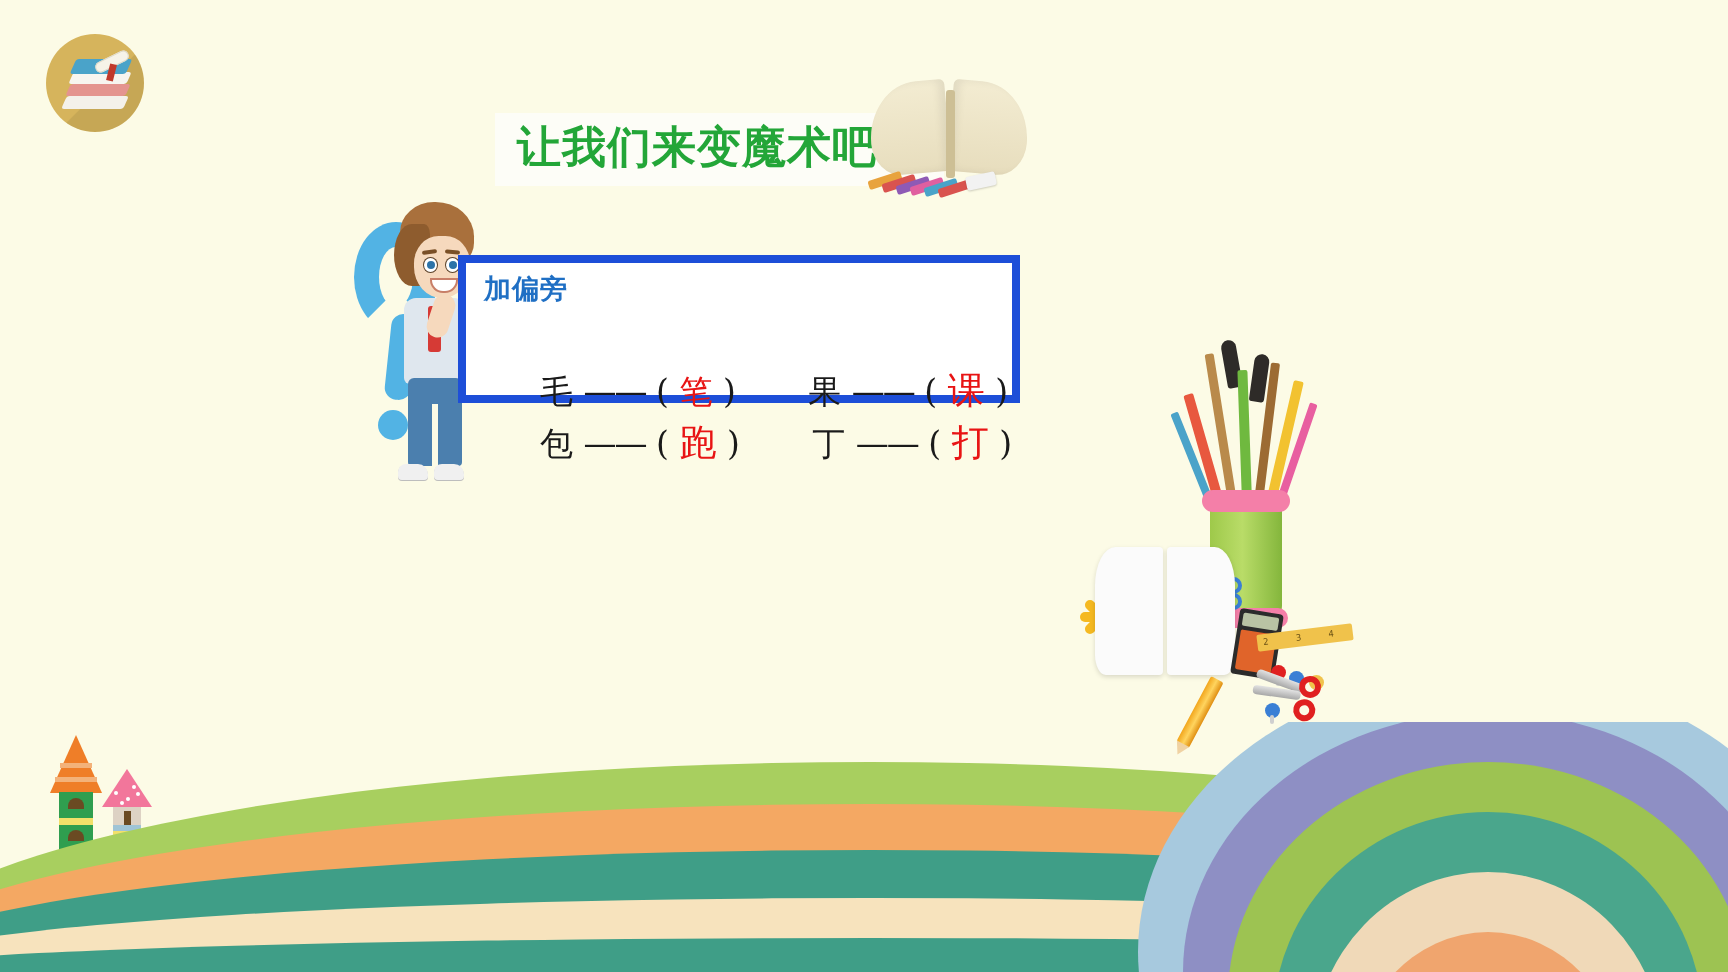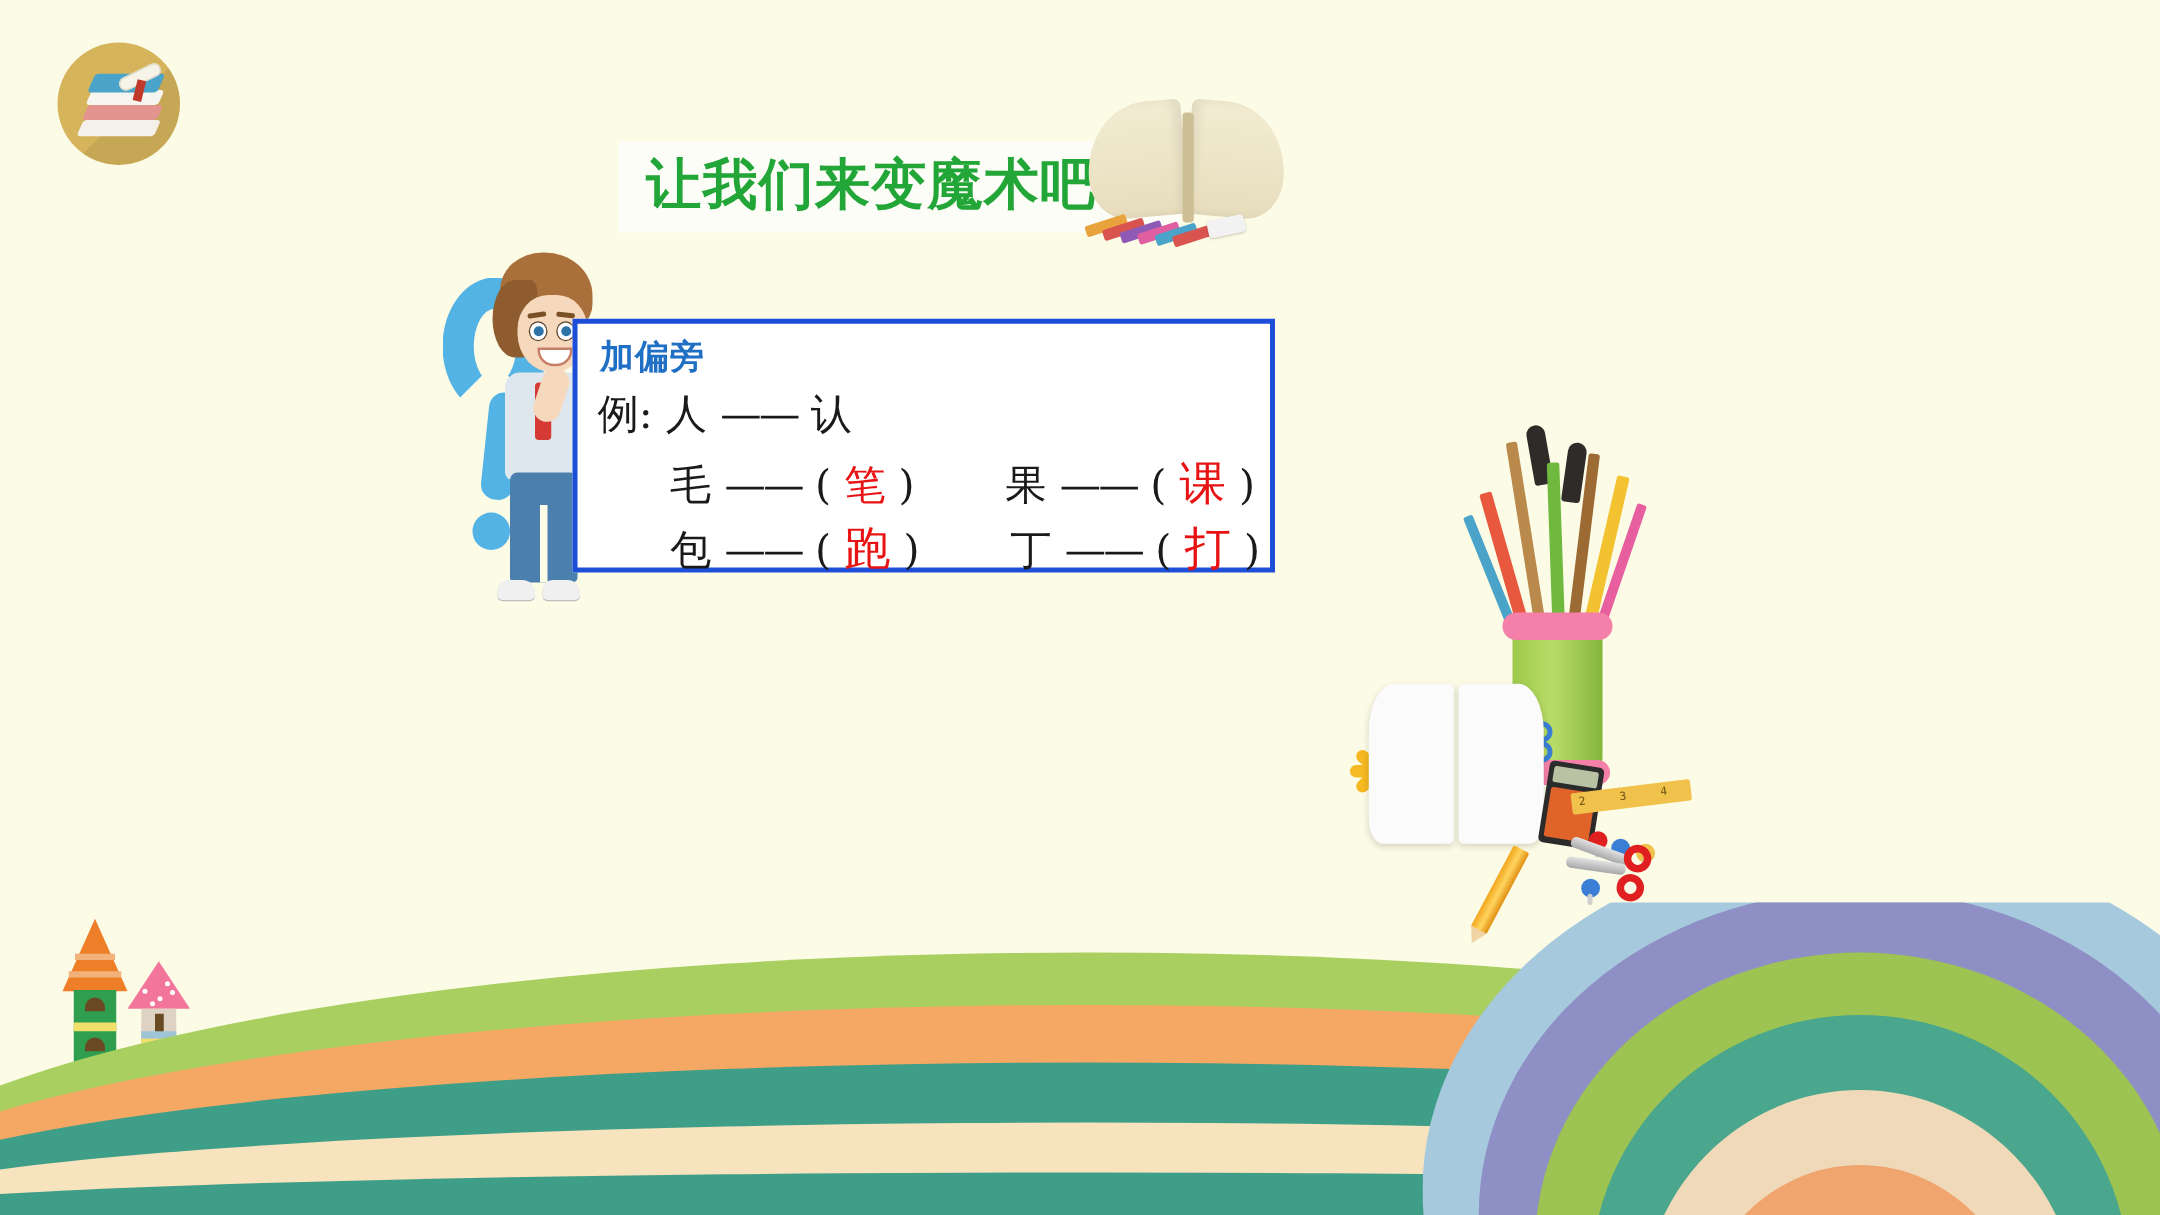--- a/index.html
+++ b/index.html
@@ -275,23 +275,23 @@
   }
   #boy .shoe.l { left: 14px; }
   #boy .shoe.r { left: 50px; }
 
   
   #exercise-box {
     position: absolute;
     left: 458px;
     top: 255px;
     width: 562px;
-    height: 203px;
+    height: 148px;
     background: #ffffff;
-    border: 4px solid #1d4ed8;
+    border: 8px solid #1d4ed8;
     box-sizing: border-box;
   }
   #ex-head {
     position: absolute;
     left: 18px; top: 8px;
     font-size: 27px;
     font-weight: bold;
     color: #1f6fc4;
     letter-spacing: 1px;
   }
@@ -632,26 +632,20 @@
       <div class="arm"></div>
       <div class="pants"></div>
       <div class="shoe l"></div>
       <div class="shoe r"></div>
     </div>
   </div>
 
   <div id="exercise-box">
     <div id="ex-head">加偏旁</div>
 
-    <div class="ex-row" id="ex-row-0">
-      <span>例:</span>
-      <span>人</span>
-      <span class="dash">——</span>
-      <span>认</span>
-    </div>
 
     <div class="ex-row" id="ex-row-1">
       <span>毛</span>
       <span class="dash">——</span>
       <span>(</span>
       <span class="ans">笔</span>
       <span> )</span>
       <span class="ex-col-2">果</span>
       <span class="dash">——</span>
       <span>(</span>

